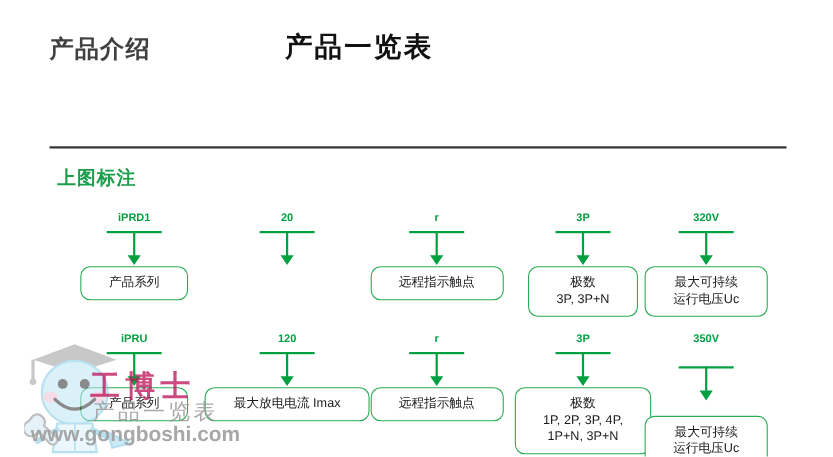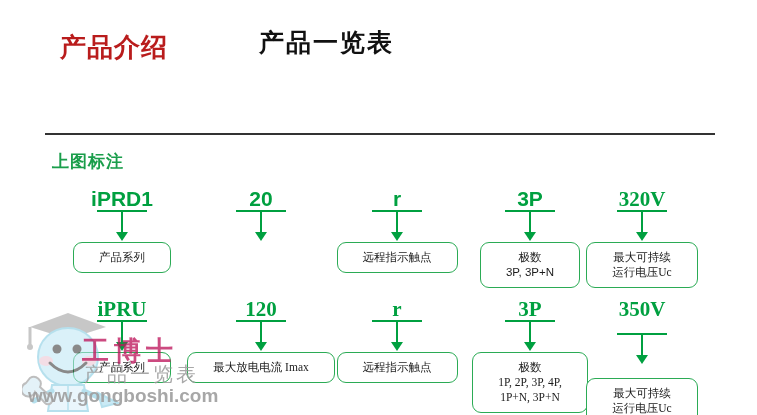--- a/index.html
+++ b/index.html
@@ -24,25 +24,25 @@
   
   .header {
     position: absolute;
     top: 0;
     left: 0;
     width: 757px;
     height: 120px;
   }
   .eyebrow {
     position: absolute;
-    left: 60px;
+    left: 45px;
     top: 30px;
-    font-size: 26px;
-    font-weight: 700;
-    color: #b91c1c;
+    font-size: 22px;
+    font-weight: 700;
+    color: #404040;
     letter-spacing: 1px;
     white-space: nowrap;
   }
   .main-title {
     position: absolute;
     left: 0;
     top: 26px;
     width: 653px;
     text-align: center;
     font-size: 25px;
@@ -72,34 +72,34 @@
   }
 
   
   .legend-row {
     position: absolute;
     left: 0;
     width: 757px;
     height: 105px;
   }
   #legend-row-0 { top: 190px; }
-  #legend-row-1 { top: 300px; font-family: Liberation Serif, serif; }
+  #legend-row-1 { top: 300px; }
 
   .legend-col {
     position: absolute;
     top: 0;
     width: 150px;
     margin-left: -75px;
     display: flex;
     flex-direction: column;
     align-items: center;
   }
 
   .code-label {
-    font-size: 21px;
+    font-size: 10px;
     font-weight: 700;
     color: #00a040;
     line-height: 18px;
     white-space: nowrap;
     height: 18px;
   }
 
   .connector {
     position: relative;
     width: 56px;
@@ -245,21 +245,21 @@
         <div class="connector">
           <span class="hbar"></span>
           <span class="stem"></span>
           <span class="arrowhead"></span>
         </div>
         <div class="legend-box">
           <span class="bline">极数</span>
           <span class="bline">3P, 3P+N</span>
         </div>
       </div>
-      <div class="legend-col" style="left: 642px; font-family: Liberation Serif, serif;">
+      <div class="legend-col" style="left: 642px;">
         <div class="code-label">320V</div>
         <div class="connector">
           <span class="hbar"></span>
           <span class="stem"></span>
           <span class="arrowhead"></span>
         </div>
         <div class="legend-box">
           <span class="bline">最大可持续</span>
           <span class="bline">运行电压Uc</span>
         </div>

